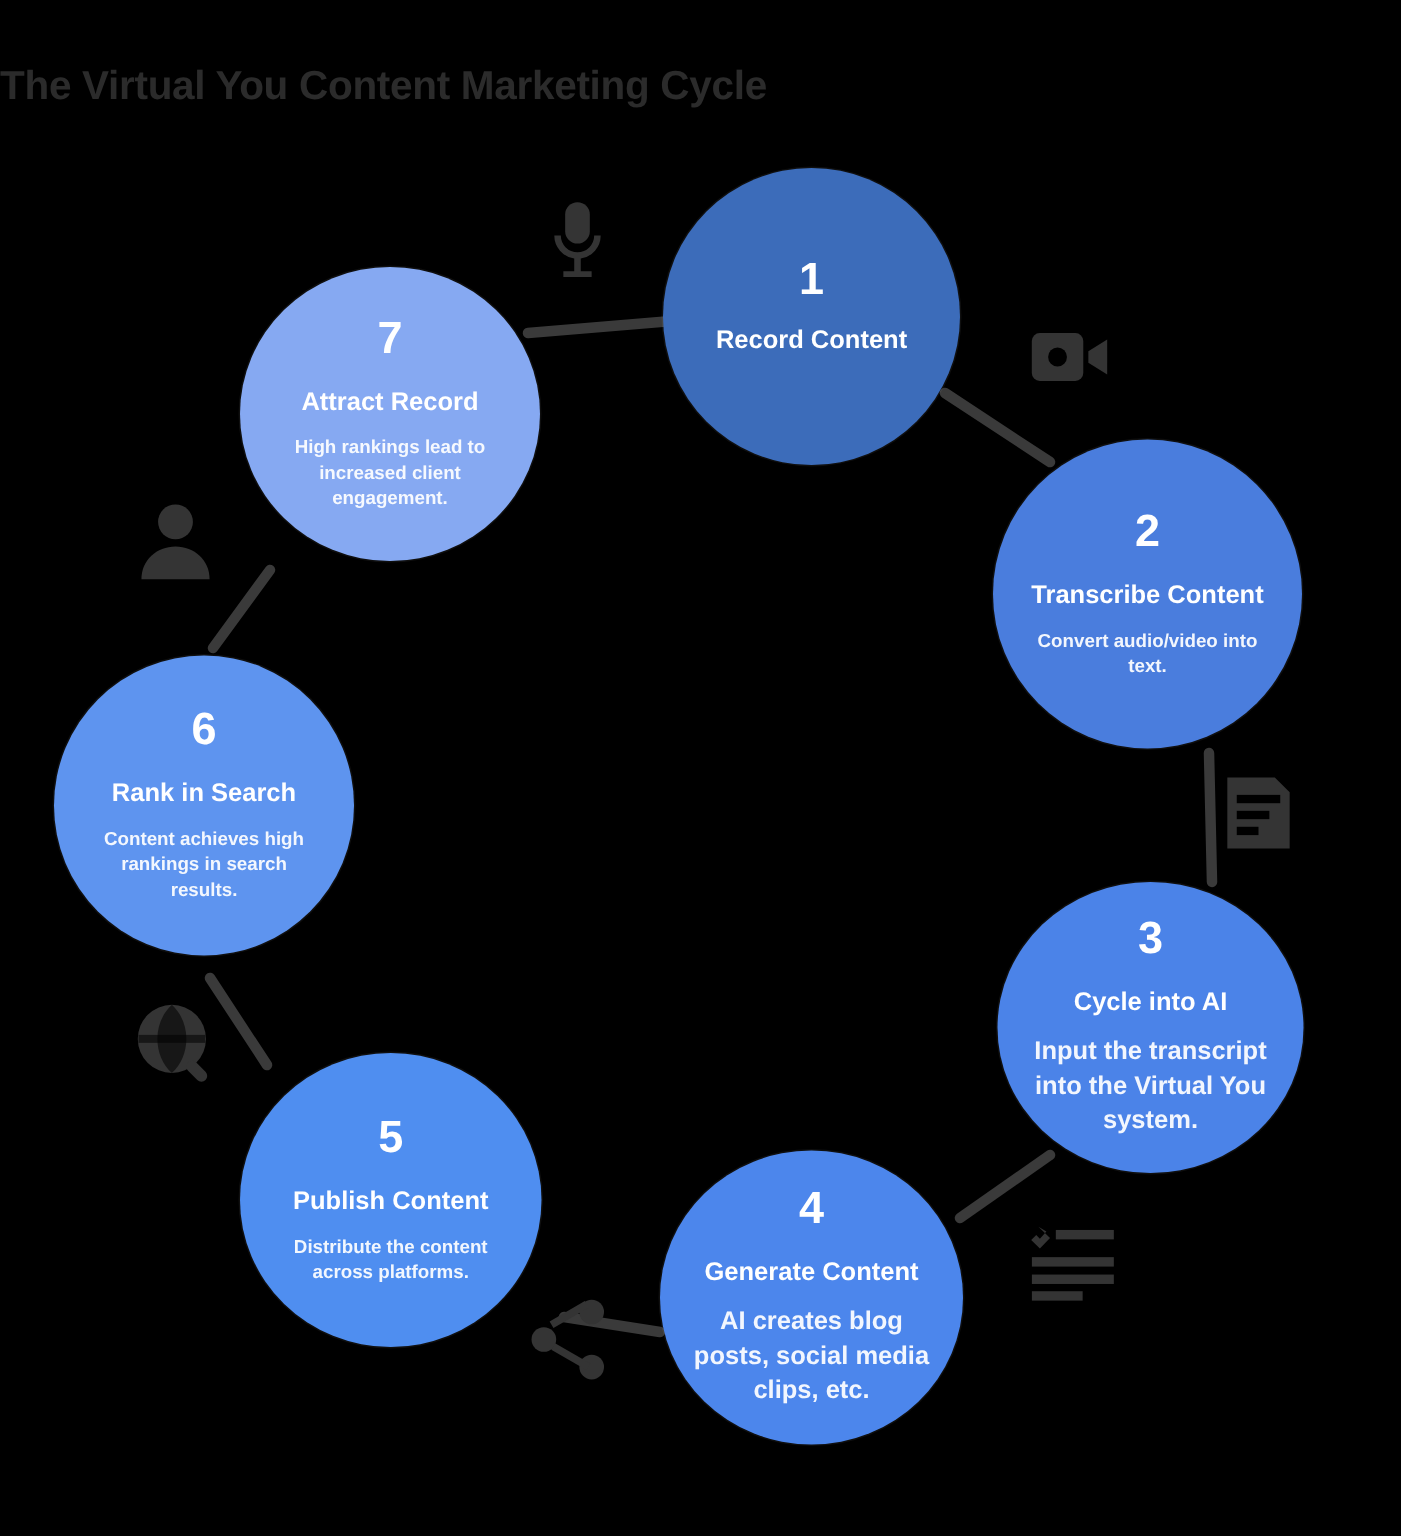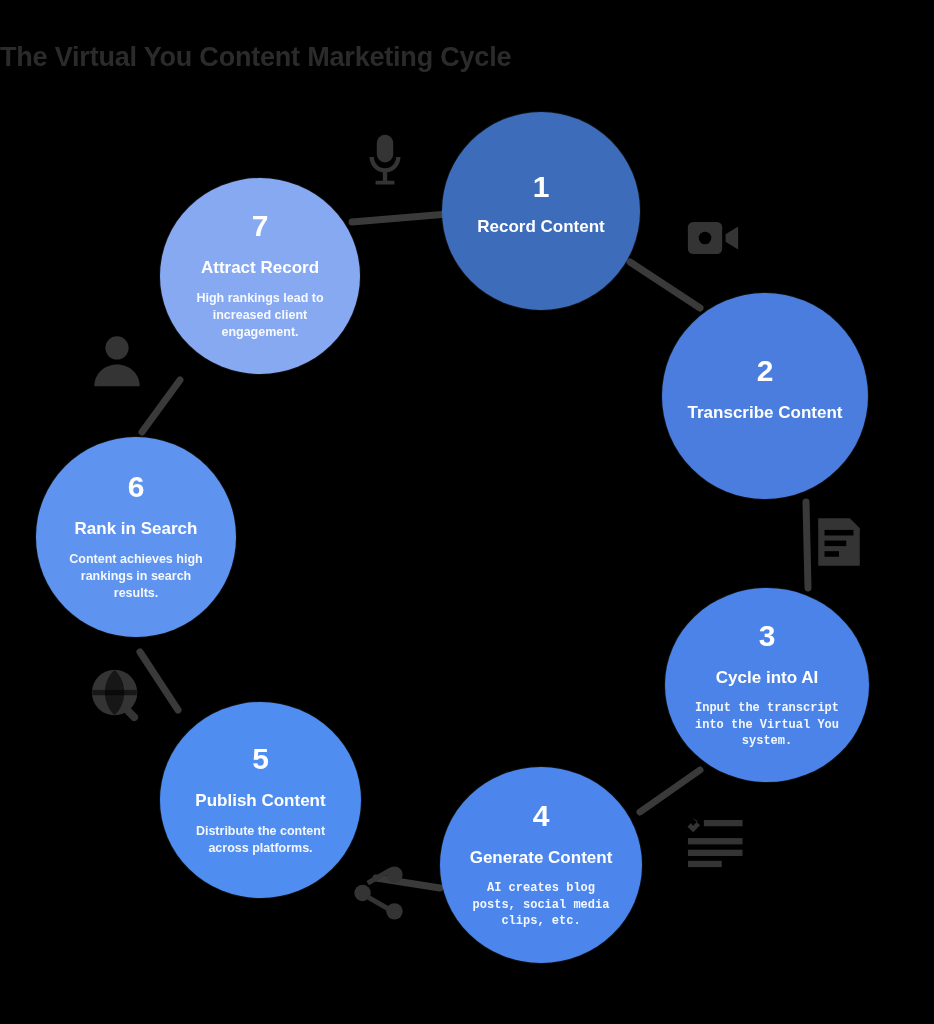--- a/index.html
+++ b/index.html
@@ -96,21 +96,21 @@
   
   #node-1 { left: 442px; top: 112px;  width: 198px; height: 198px; background: #3c6cba; }
   #node-2 { left: 662px; top: 293px;  width: 206px; height: 206px; background: #4a7ddd; }
   #node-3 { left: 665px; top: 588px;  width: 204px; height: 194px; background: #4b83e8; }
   #node-4 { left: 440px; top: 767px;  width: 202px; height: 196px; background: #4c86ec; }
   #node-5 { left: 160px; top: 702px;  width: 201px; height: 196px; background: #4f8ef0; }
   #node-6 { left: 36px;  top: 437px;  width: 200px; height: 200px; background: #5e94ef; }
   #node-7 { left: 160px; top: 178px;  width: 200px; height: 196px; background: #86a9f2; }
 
   #node-1 .num  { margin-bottom: 14px; }
-  #node-3 .desc, #node-4 .desc { font-size: 12px; font-family: Liberation Mono, monospace; }
+  #node-3 .desc, #node-4 .desc { font-size: 17px; }
 </style>
 </head>
 <body>
 
 <div id="canvas" style="background: rgb(0, 0, 0);">
 
   <div id="diagram-title" style="color: rgb(43, 43, 43);">The Virtual You Content Marketing Cycle</div>
 
   <svg id="connectors" viewBox="0 0 934 1024" xmlns="http://www.w3.org/2000/svg">
     <g stroke="#3a3a3a" stroke-width="7" stroke-linecap="round" fill="none">
@@ -192,20 +192,21 @@
   </div>
 
   <div class="node" id="node-1" style="background: rgb(60, 108, 186); color: rgb(255, 255, 255);">
     <div class="num">1</div>
     <div class="ttl">Record Content</div>
   </div>
 
   <div class="node" id="node-2" style="background: rgb(74, 125, 221); color: rgb(255, 255, 255);">
     <div class="num">2</div>
     <div class="ttl">Transcribe Content</div>
+    <div class="desc">Convert audio/video into text.</div>
   </div>
 
   <div class="node" id="node-3" style="background: rgb(75, 131, 232); color: rgb(255, 255, 255);">
     <div class="num">3</div>
     <div class="ttl">Cycle into AI</div>
     <div class="desc">Input the transcript into the Virtual You system.</div>
   </div>
 
   <div class="node" id="node-4" style="background: rgb(76, 134, 236); color: rgb(255, 255, 255);">
     <div class="num">4</div>

